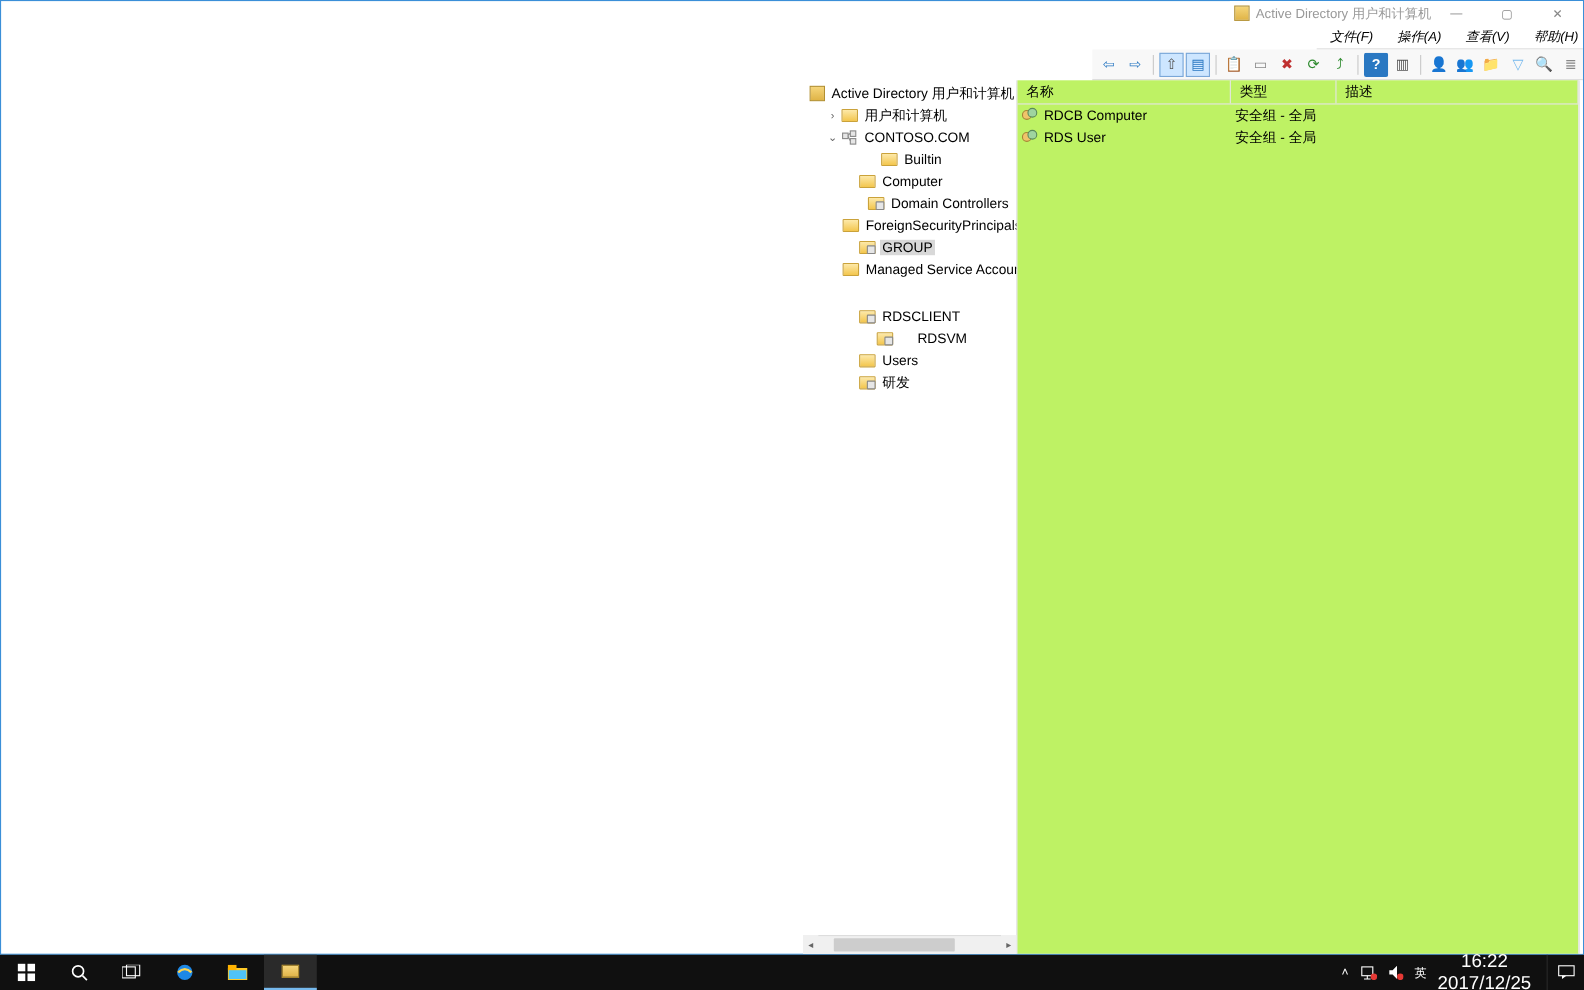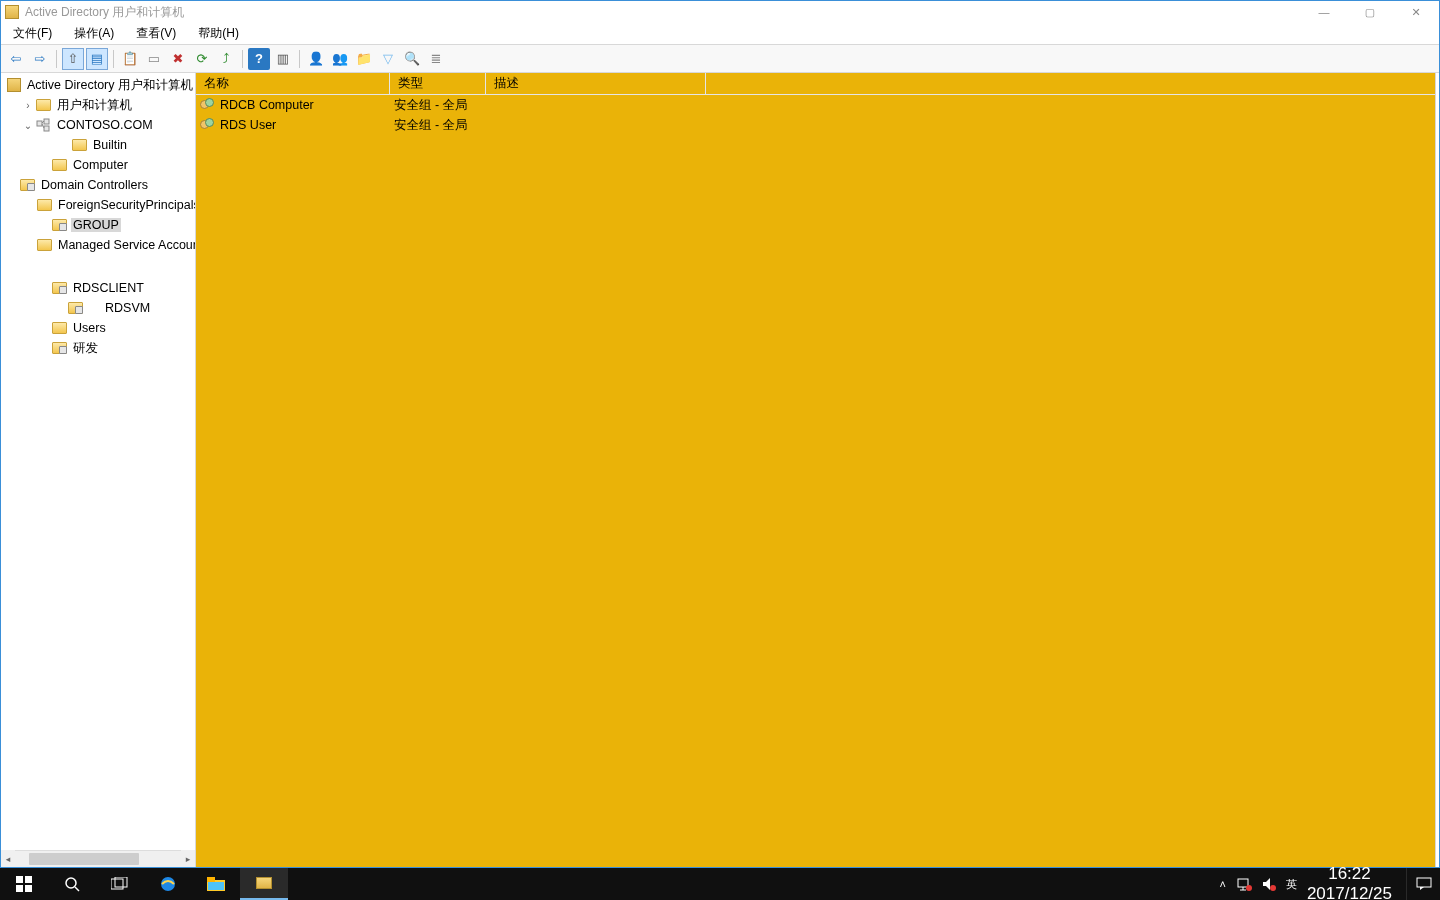--- a/index.html
+++ b/index.html
@@ -1,31 +1,31 @@
 <!DOCTYPE html>
 <html><head>
 <meta charset="utf-8">
 <style>
 * { margin: 0; padding: 0; box-sizing: border-box; font-family: "Microsoft YaHei", "Segoe UI", sans-serif; }
 html, body { width: 1440px; height: 900px; overflow: hidden; background: #000; }
 
 .window {
   position: absolute; left: 0; top: 0; width: 1440px; height: 868px;
-  background: #fff; border: 1px solid #3a8fd8; display: flex; flex-direction: column;
+  background: #fff; border: 1px solid #3a8fd8; display: flex; flex-direction: column; align-items: flex-end;
 }
 
 
 .titlebar { height: 22px; background: #fff; display: flex; align-items: center; padding-left: 4px; font-size: 12px; color: #999; }
 .titlebar .app-icon { width: 14px; height: 14px; background: linear-gradient(#f5d57a,#e0b447); border: 1px solid #b38f2f; margin-right: 6px; }
 .titlebar .title-text { flex: 1; }
 .titlebar .win-btn { width: 46px; height: 22px; display: flex; align-items: center; justify-content: center; color: #888; font-size: 11px; }
 
 
 .menubar { height: 22px; background: #fff; display: flex; align-items: center; padding-left: 8px; font-size: 12px; gap: 14px; color: #000; border-bottom: 1px solid #d8d8d8; }
-.menubar .menu-item { padding: 2px 4px; }
+.menubar .menu-item { padding: 2px 4px; font-style: italic; }
 
 
 .toolbar { height: 28px; background: #f8f8f8; border-bottom: 1px solid #d8d8d8; display: flex; align-items: center; padding-left: 4px; gap: 2px; }
 .tb-btn { width: 22px; height: 22px; display: flex; align-items: center; justify-content: center; font-size: 13px; border: 1px solid transparent; }
 .tb-btn.pressed { border: 1px solid #7aa7d8; background: #cde6ff; }
 .tb-sep { width: 1px; height: 18px; background: #c8c8c8; margin: 0 3px; }
 
 
 .main { flex: 1; display: flex; min-height: 0; }
 .treepane { width: 195px; border-right: 1px solid #d8d8d8; display: flex; flex-direction: column; background: #fff; font-size: 12.5px; }
@@ -39,21 +39,21 @@
 .ic-domain { width: 14px; height: 14px; display: inline-block; }
 .ic-app { background: linear-gradient(#f5d57a,#e0b447); border: 1px solid #b38f2f; width: 14px; height: 14px; }
 .tree-row.selected .label { background: #d8d8d8; padding: 0 2px; }
 .tree-row .label { padding: 0 2px; }
 .tree-hscroll { height: 17px; background: #f0f0f0; display: flex; align-items: center; }
 .tree-hscroll .track { flex: 1; height: 17px; background: #f0f0f0; position: relative; border-top: 1px solid #ddd; }
 .tree-hscroll .thumb { position: absolute; left: 14px; top: 2px; width: 110px; height: 12px; background: #cdcdcd; border-radius: 1px; }
 .tree-hscroll .arrow { width: 14px; height: 17px; display: flex; align-items: center; justify-content: center; color: #666; font-size: 9px; }
 
 
-.listpane { flex: 1; display: flex; flex-direction: column; background: #eab308; }
+.listpane { flex: 1; display: flex; flex-direction: column; background: #bef264; }
 .listhead { height: 22px; display: flex; align-items: center; font-size: 12.5px; border-bottom: 1px solid #e5e5e5; }
 .listhead .col { padding-left: 8px; border-right: 1px solid #e5e5e5; height: 100%; display: flex; align-items: center; }
 .listbody { flex: 1; font-size: 12.5px; }
 .listrow { height: 20px; display: flex; align-items: center; }
 .listrow .cell { padding-left: 4px; display: flex; align-items: center; gap: 4px; }
 .ic-group { width: 16px; height: 14px; display: inline-block; position: relative; }
 .ic-group::before { content: ""; position: absolute; left: 0; top: 2px; width: 7px; height: 7px; background: #f0c46a; border: 1px solid #a88436; border-radius: 50%; }
 .ic-group::after { content: ""; position: absolute; left: 5px; top: 0; width: 7px; height: 7px; background: #9fd49f; border: 1px solid #5a8a5a; border-radius: 50%; }
 
 
@@ -152,21 +152,21 @@
             </span>
             <span class="label">Builtin</span>
           </div>
           <div class="tree-row" style="padding-left: 36px;">
             <span class="exp"></span>
             <span class="ticon">
               <span class="ic-folder"></span>
             </span>
             <span class="label">Computer</span>
           </div>
-          <div class="tree-row" style="">
+          <div class="tree-row" style=" margin-left: 40px;">
             <span class="exp"></span>
             <span class="ticon">
               <span class="ic-ou"></span>
             </span>
             <span class="label">Domain Controllers</span>
           </div>
           <div class="tree-row" style="padding-left: 36px;">
             <span class="exp"></span>
             <span class="ticon">
               <span class="ic-folder"></span>

